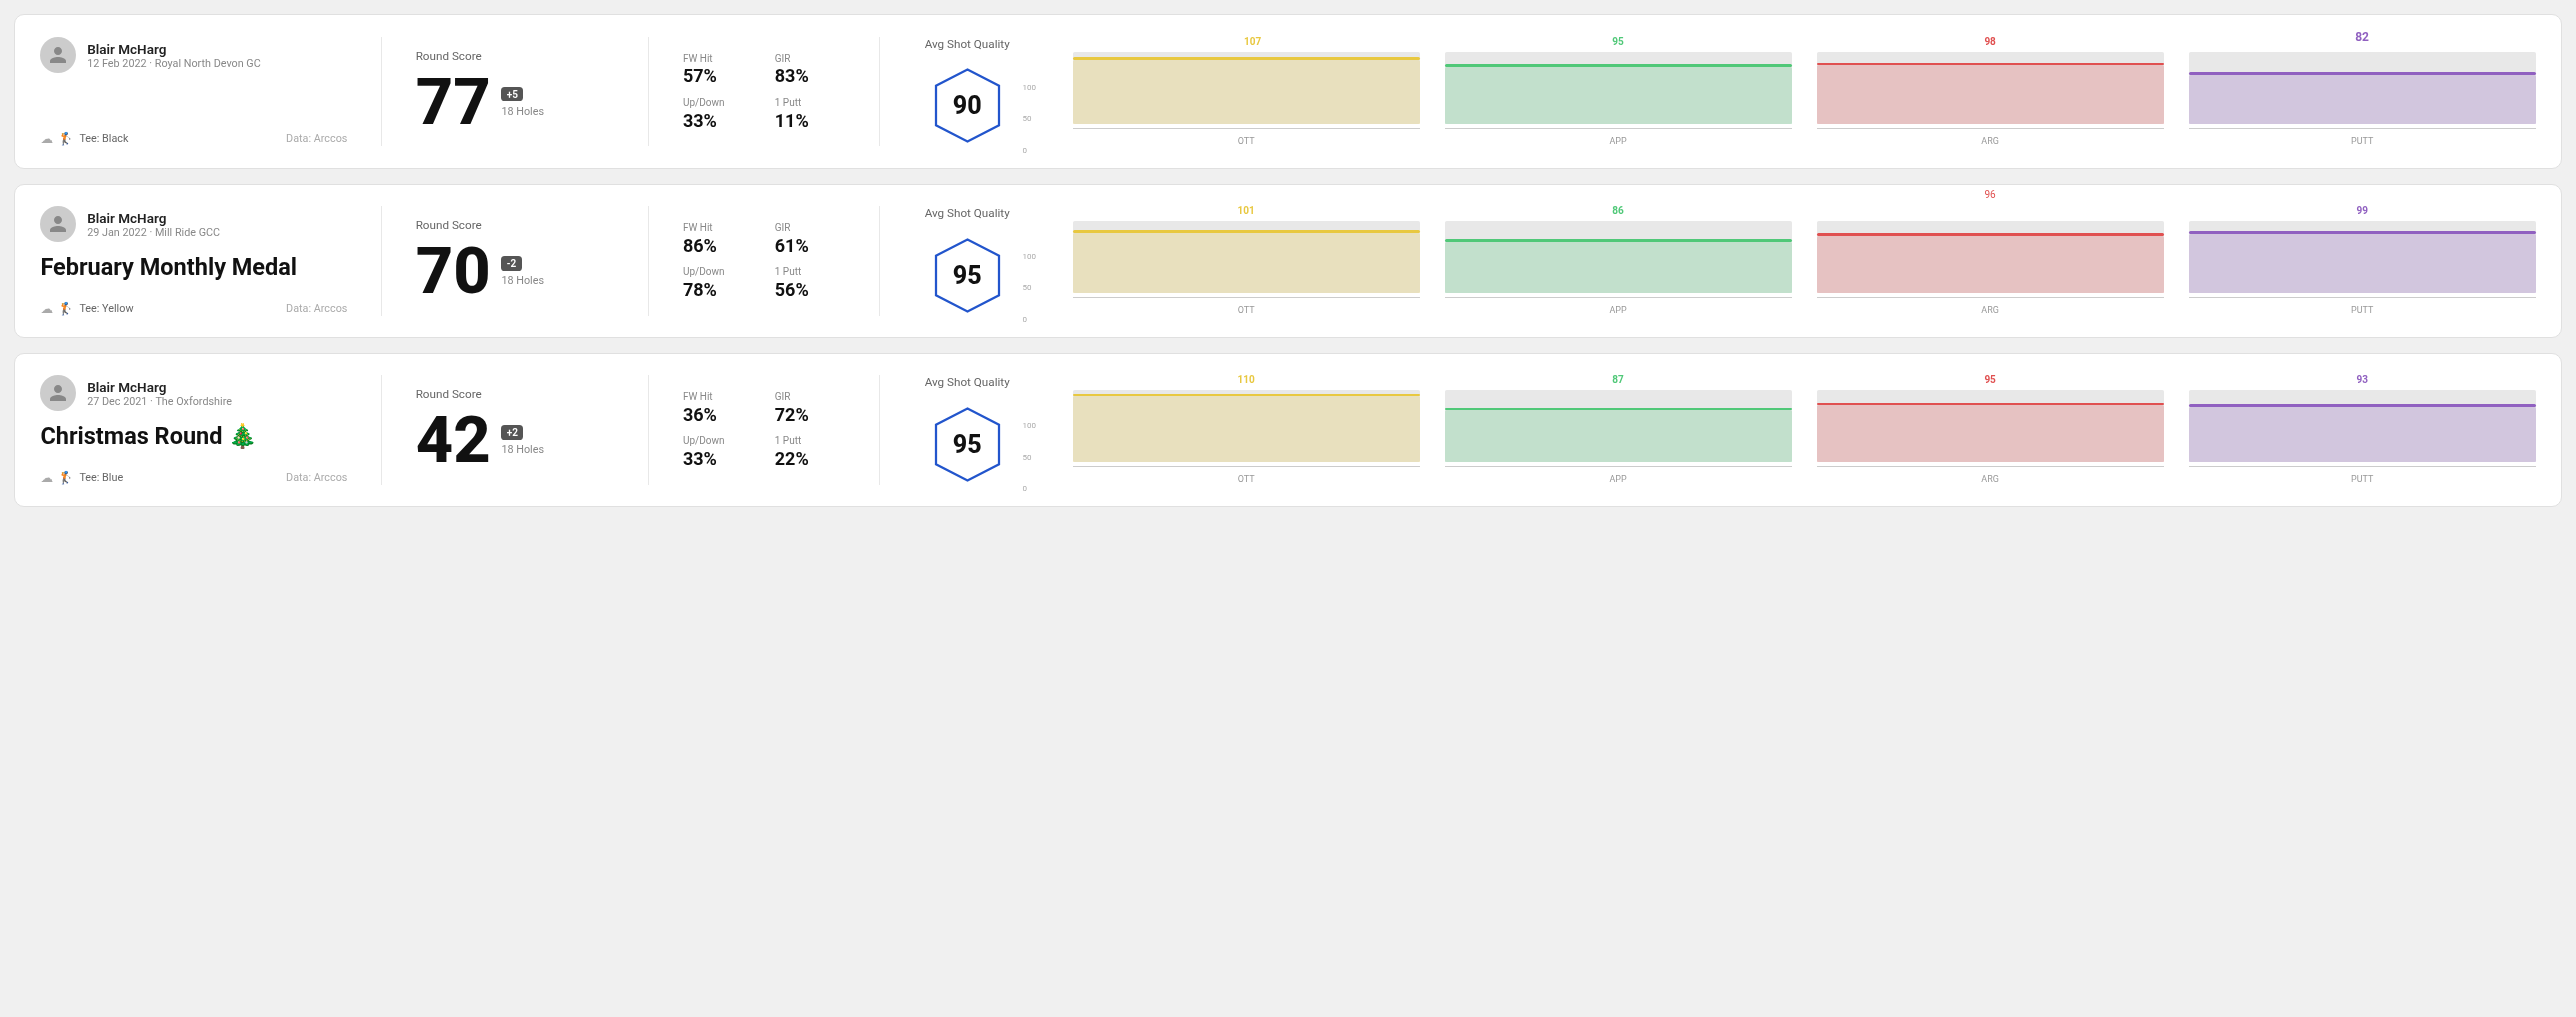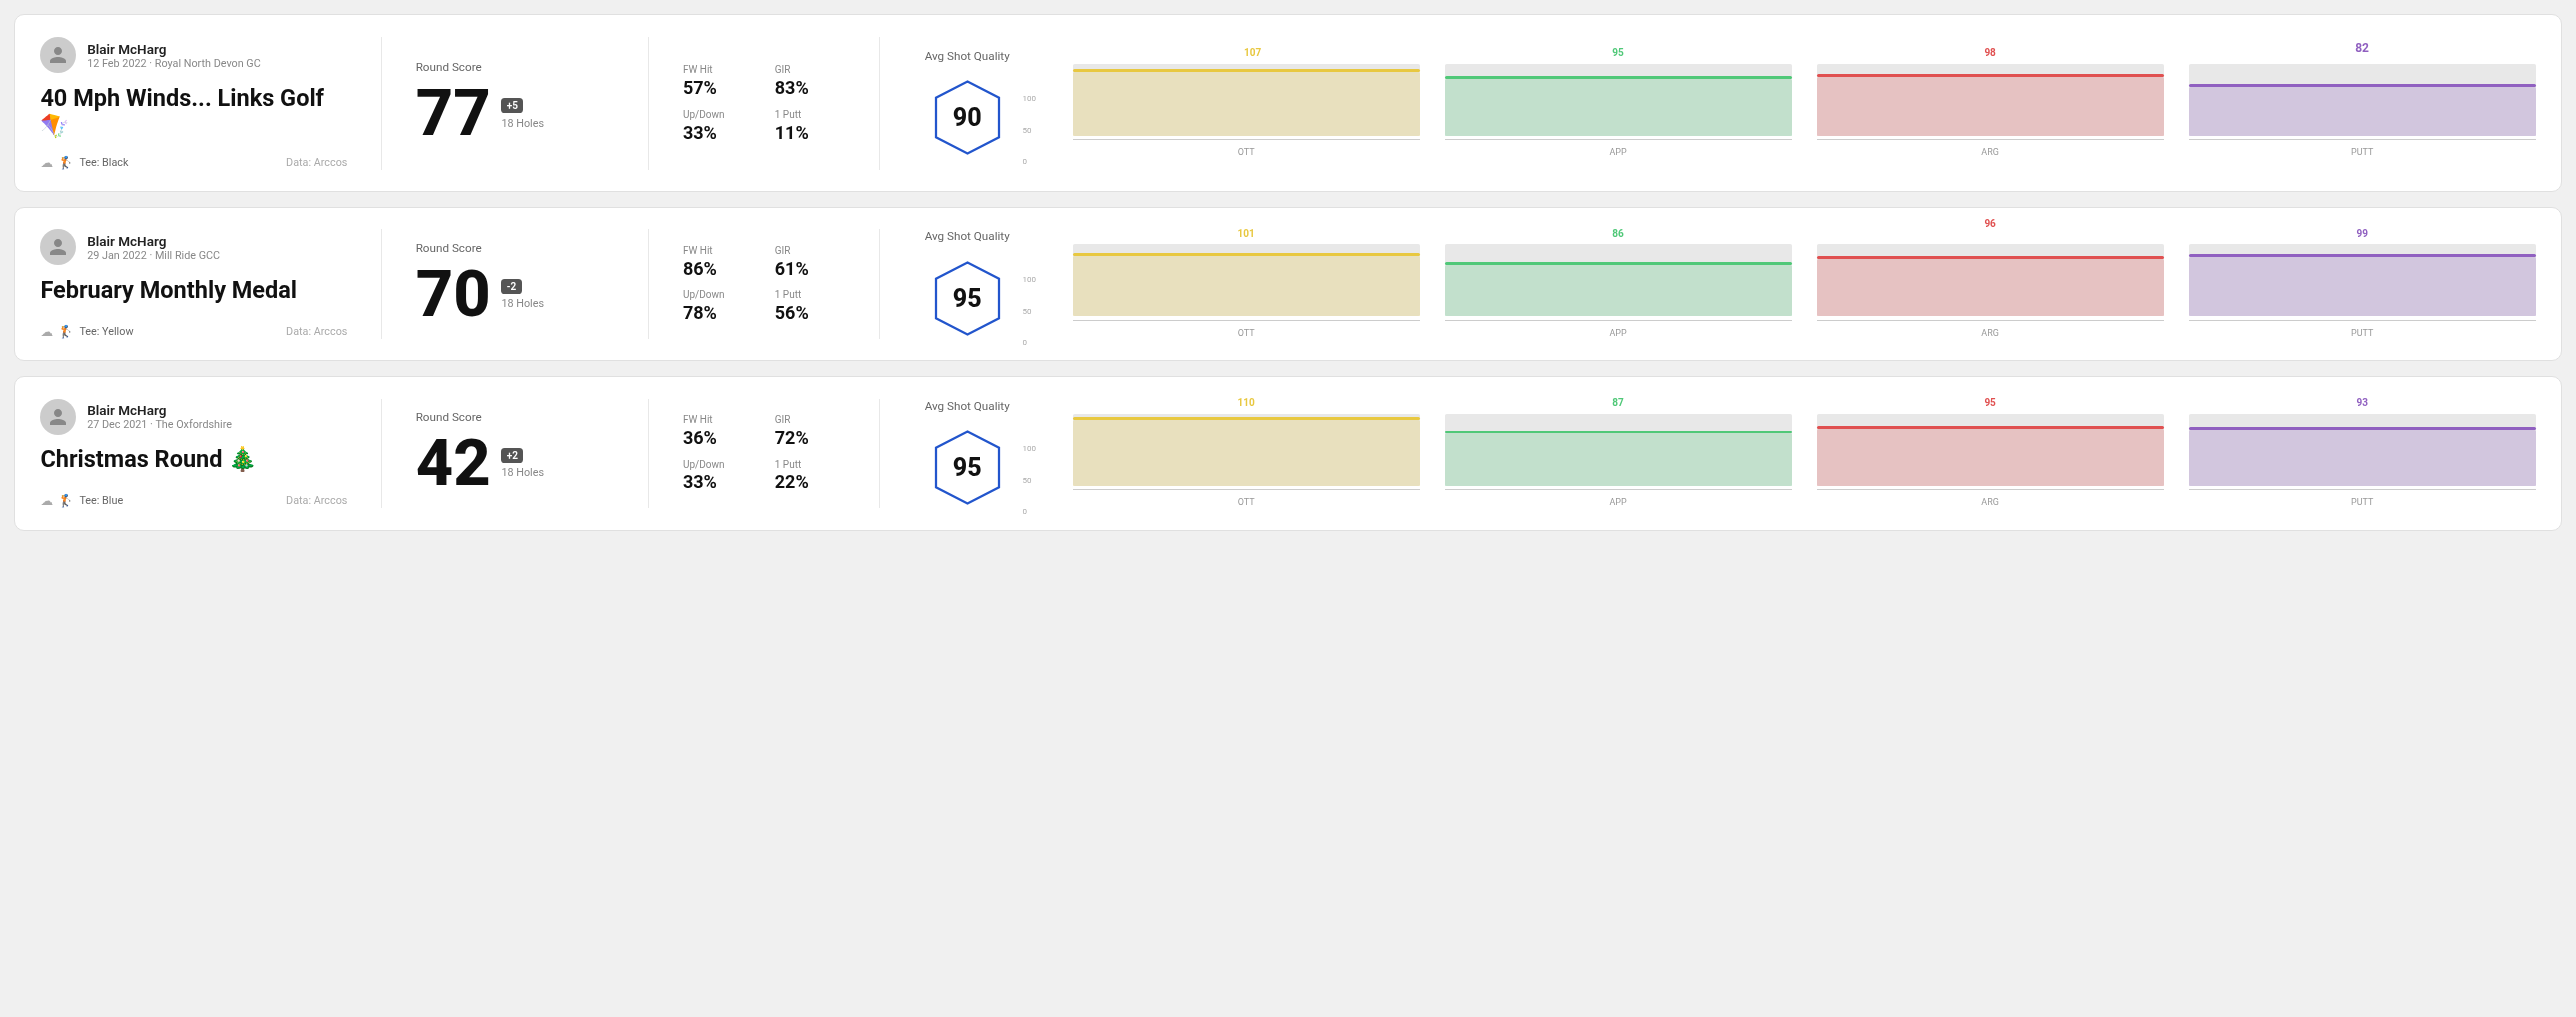--- a/index.html
+++ b/index.html
@@ -266,21 +266,20 @@
           <div class="avatar">
             <svg viewBox="0 0 24 24">
               <path d="M12 12c2.7 0 4.8-2.1 4.8-4.8S14.7 2.4 12 2.4 7.2 4.5 7.2 7.2 9.3 12 12 12zm0 2.4c-3.2 0-9.6 1.6-9.6 4.8v2.4h19.2v-2.4c0-3.2-6.4-4.8-9.6-4.8z"></path>
             </svg>
           </div>
           <div class="user-details">
             <div class="name">Blair McHarg</div>
             <div class="date-course">12 Feb 2022 · Royal North Devon GC</div>
           </div>
         </div>
-        <div class="round-title">40 Mph Winds... Links Golf 🪁</div>
       </div>
       <div class="card-footer">
         <div class="tee-info">
           <span class="tee-icon">☁</span>
           <span class="tee-icon">🏌</span>
           <span>Tee: Black</span>
         </div>
         <div class="data-source">Data: Arccos</div>
       </div>
     </div>
@@ -488,21 +487,21 @@
       <div class="bar-wrapper">
         <div class="bar-bg">
           <div class="bar-fill" style="height:71.66666666666667%;background:#50c878;opacity:0.25;"></div>
           <div class="bar-line" style="bottom:71.66666666666667%;background:#50c878;"></div>
         </div>
       </div>
       <div style="width:100%;height:0.9px;background:#ccc;margin-top:0;"></div>
       <div class="chart-bottom-label">APP</div>
     </div>
             <div class="chart-col">
-      <div style="font-size:10px;font-weight:700;color:#e05050;margin-bottom:12px;">96</div>
+      <div style="font-size:10px;font-weight:400;color:#e05050;margin-bottom:18px;">96</div>
       <div class="bar-wrapper">
         <div class="bar-bg">
           <div class="bar-fill" style="height:80%;background:#e05050;opacity:0.25;"></div>
           <div class="bar-line" style="bottom:80%;background:#e05050;"></div>
         </div>
       </div>
       <div style="width:100%;height:0.9px;background:#ccc;margin-top:0;"></div>
       <div class="chart-bottom-label">ARG</div>
     </div>
             <div class="chart-col">

